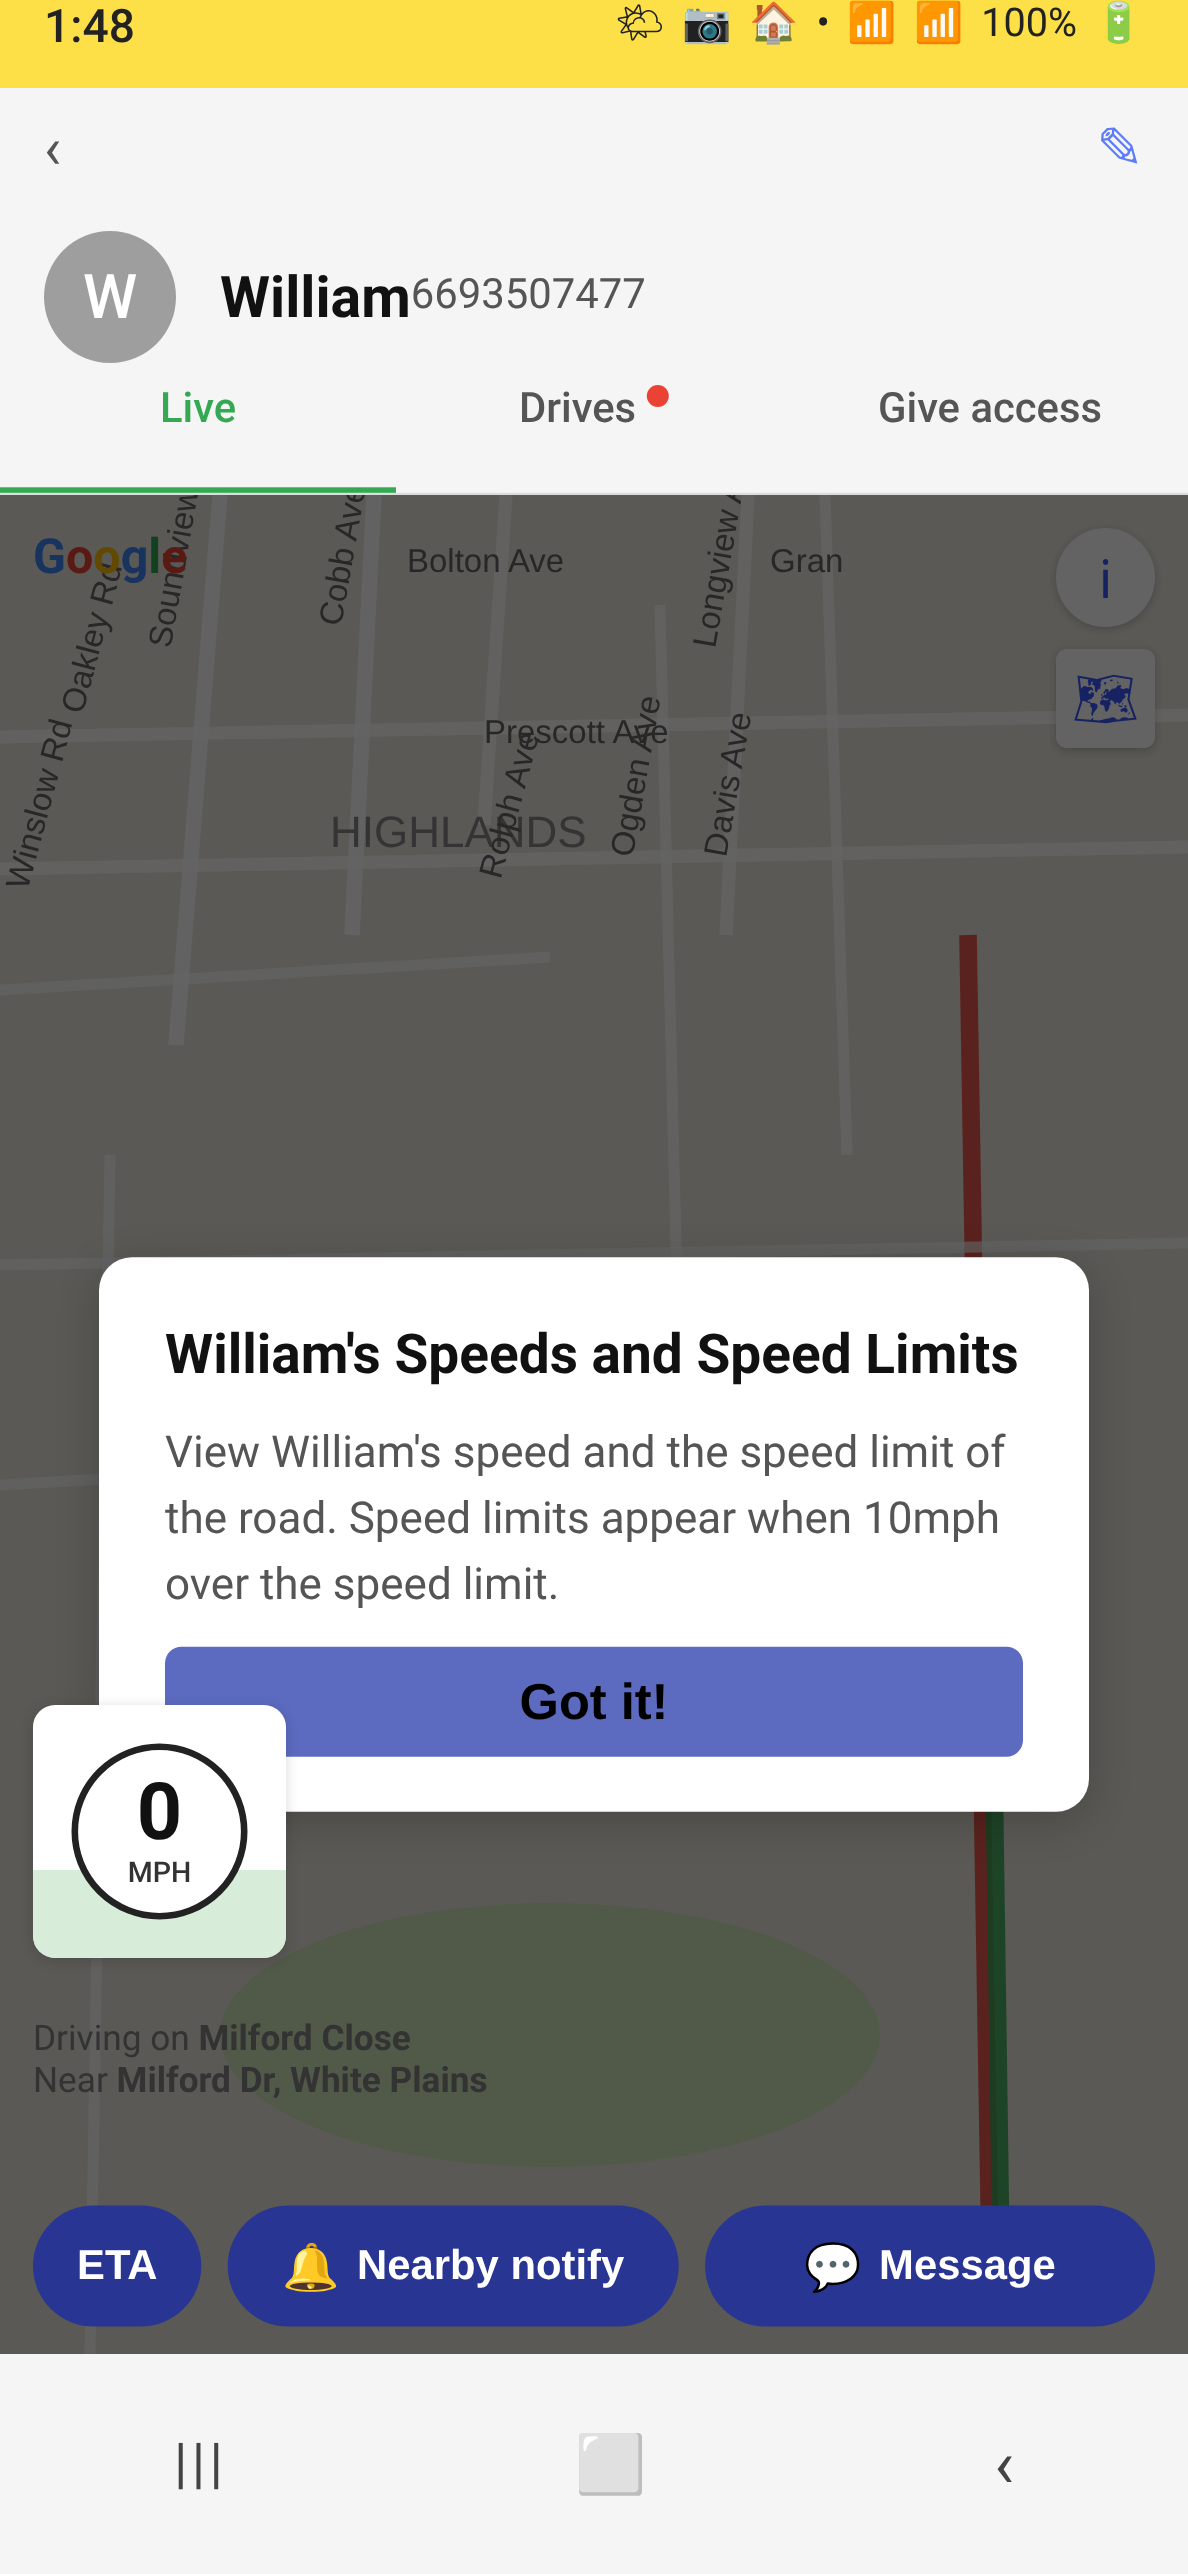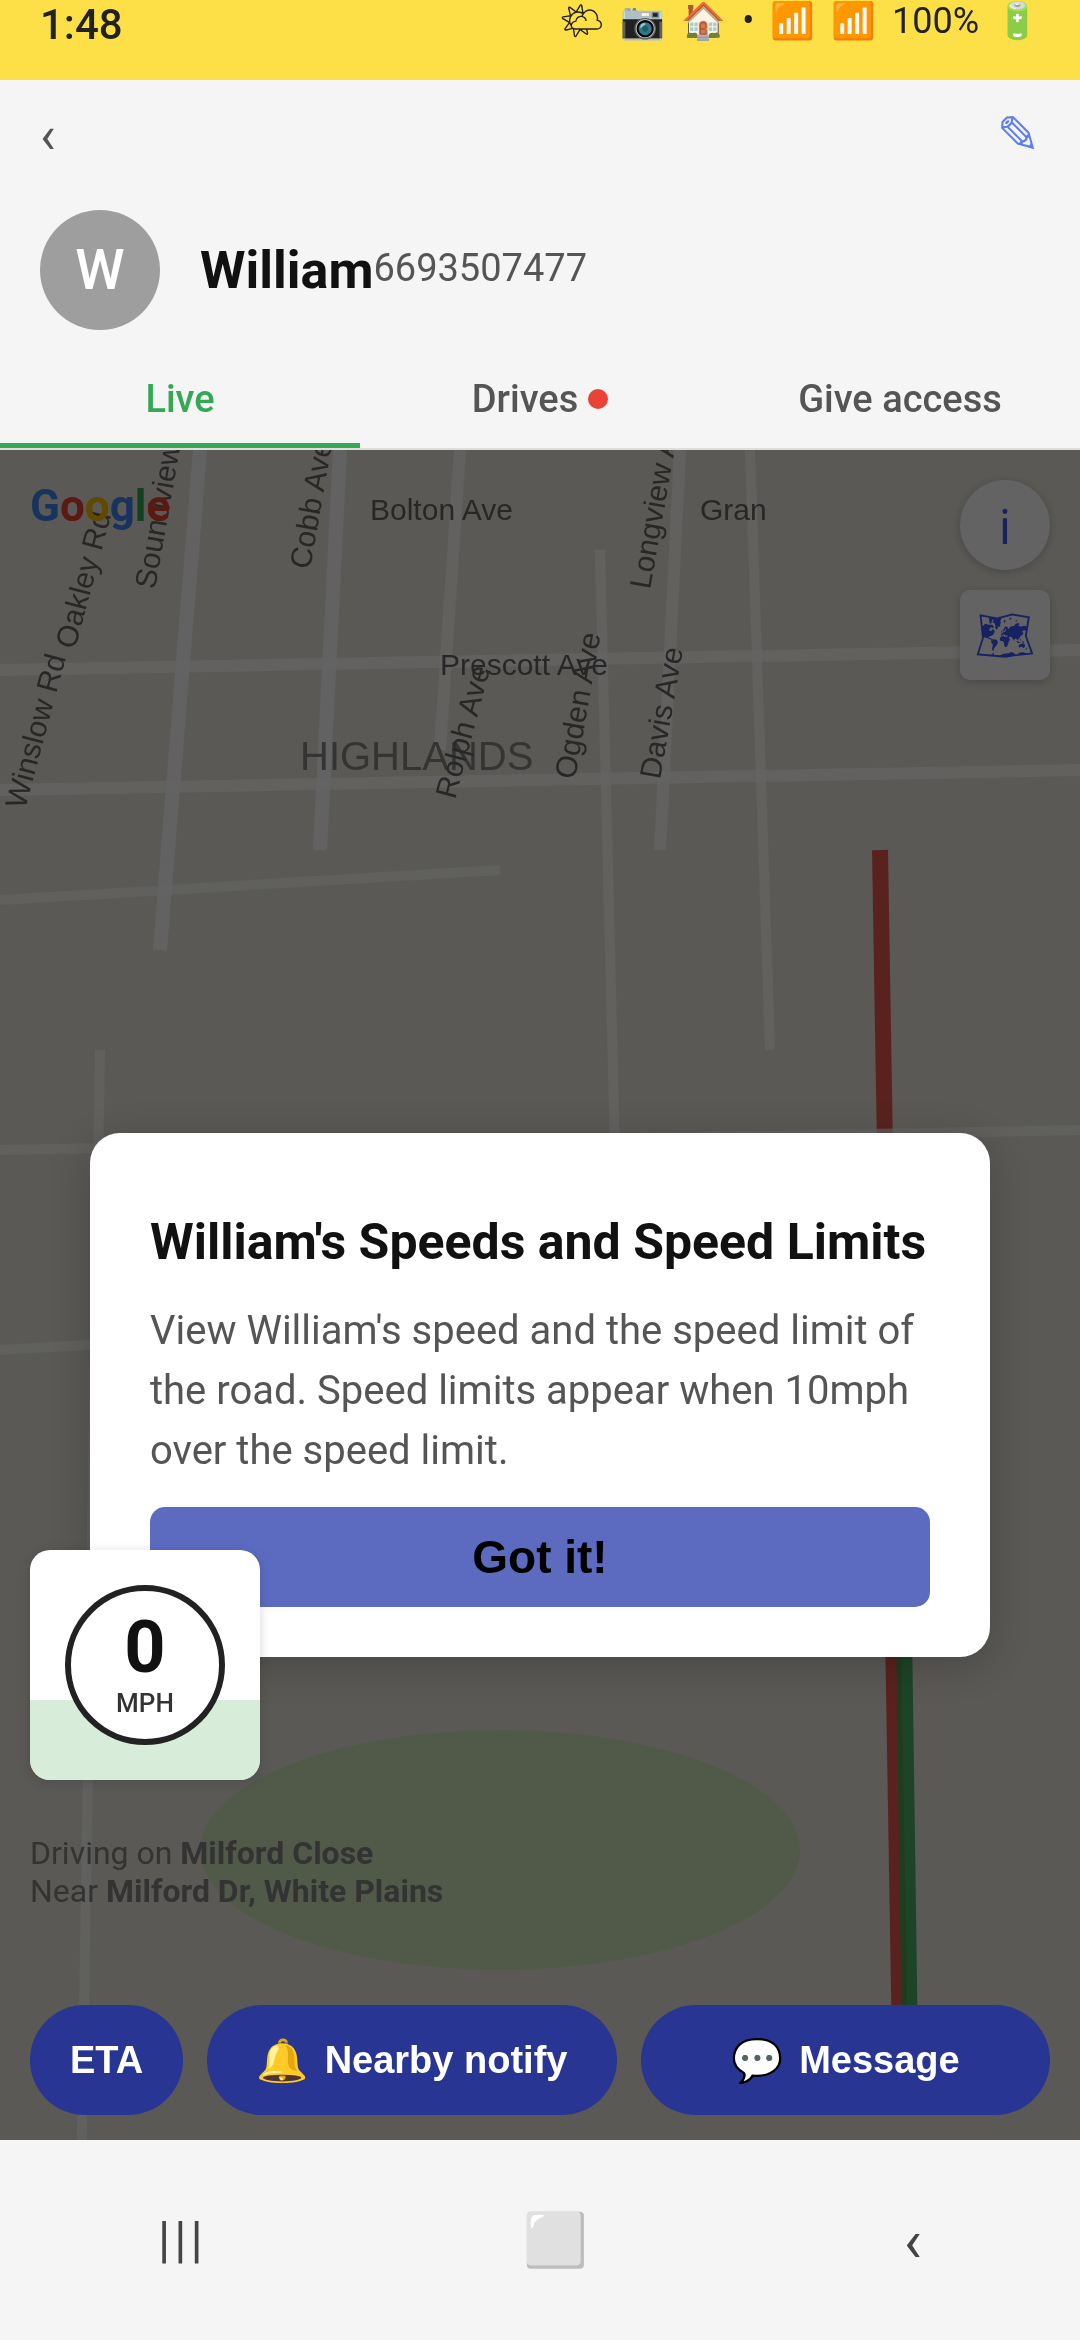--- a/index.html
+++ b/index.html
@@ -129,21 +129,21 @@
       background: #f5f5f5;
       display: flex;
       align-items: center;
       border-bottom: 2px solid #ddd;
       z-index: 100;
     }
 
     .tab-item {
       flex: 1;
       display: flex;
-      align-items: center;
+      align-items: flex-start;
       justify-content: center;
       height: 100%;
       font-size: 38px;
       font-weight: 500;
       color: #555;
       position: relative;
       cursor: pointer;
     }
 
     .tab-item.active {
@@ -396,21 +396,21 @@
       z-index: 50;
       display: flex;
       align-items: center;
       justify-content: center;
       padding: 0 60px;
     }
 
     .modal-card {
       background: white;
       border-radius: 30px;
-      padding: 80px 60px 50px;
+      padding: 60px 60px 50px;
       width: 100%;
       max-width: 900px;
       box-shadow: 0 8px 40px rgba(0,0,0,0.2);
     }
 
     .modal-title {
       font-size: 50px;
       font-weight: 700;
       color: #111;
       margin-bottom: 30px;

